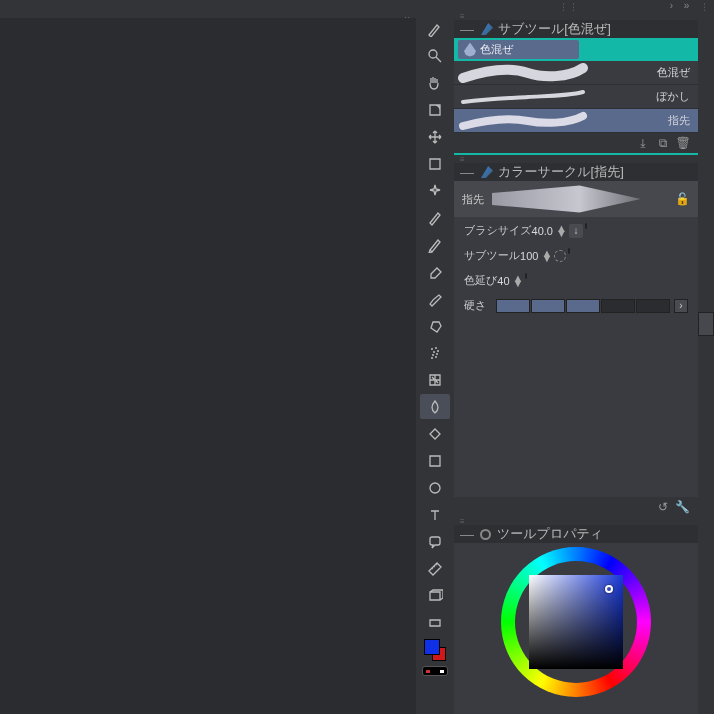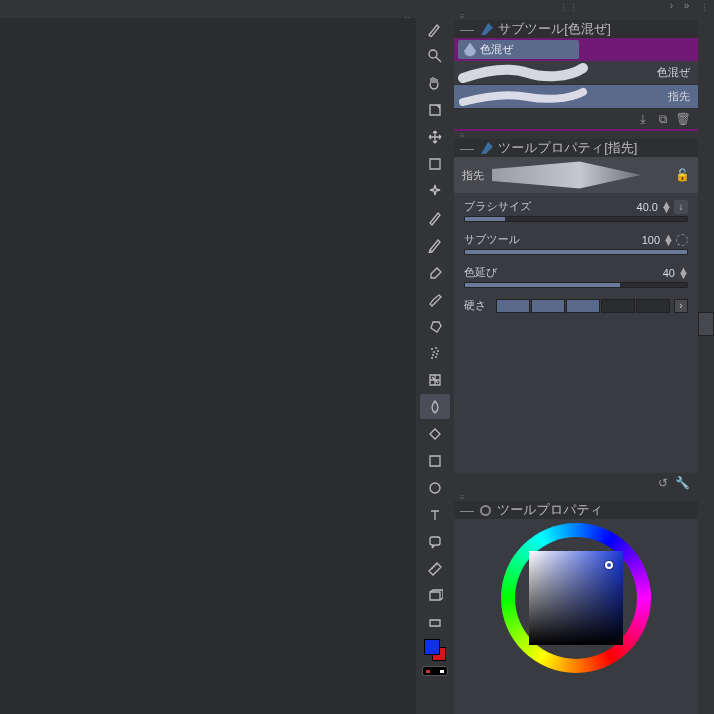--- a/index.html
+++ b/index.html
@@ -25,42 +25,42 @@
 
   .right-col { position:absolute; left:454px; top:12px; width:244px; height:702px; display:flex; flex-direction:column; }
 
   .panel-grip { height:8px; background:#333438; color:#666; font-size:8px; padding-left:6px; }
   .panel-header { height:18px; background:#2e2f33; display:flex; align-items:center; padding:0 6px; gap:5px; }
   .panel-header .dash { color:#888; font-size:14px; margin-right:2px; }
   .panel-header .brush-ico { width:12px; height:12px; background:linear-gradient(135deg,#3a7bd5,#3a6073); clip-path:polygon(0 100%,60% 0,100% 40%,40% 100%); }
   .panel-title { color:#bbb; font-size:13px; }
 
   
-  .subtool-panel { background:#701a75; padding-bottom:2px; }
+  .subtool-panel { background:#14b8a6; padding-bottom:2px; }
   .subtool-tab { display:flex; padding:2px 4px; }
   .subtool-tab-btn { display:flex; align-items:center; gap:4px; background:#5a6a8c; padding:2px 66px 2px 6px; border-radius:2px; color:#eaeaf2; }
   .drop-ico { width:12px; height:14px; background:#a0aed0; clip-path:polygon(50% 0,100% 60%,85% 90%,50% 100%,15% 90%,0 60%); }
   .subtool-list { background:#3a3b40; max-height:130px; overflow:hidden; }
   .subtool-item { height:24px; display:flex; align-items:center; justify-content:space-between; padding-right:8px; border-bottom:1px solid #2e2f33; position:relative; }
   .subtool-item.selected { background:#5a6a8c; }
   .stroke-preview { width:130px; height:22px; margin-left:4px; position:relative; }
   .stroke-preview .wave { position:absolute; top:50%; left:0; width:100%; height:100%; transform:translateY(-50%); }
   .subtool-label { color:#d4d4dc; font-size:11px; }
   .subtool-footer { height:20px; display:flex; justify-content:flex-end; align-items:center; gap:6px; padding-right:8px; background:#333438; }
   .footer-ico { width:14px; height:14px; color:#999; display:flex; align-items:center; justify-content:center; font-size:12px; }
 
   
   .toolprop-panel { background:#3a3b40; flex:0 0 auto; }
   .brushstroke-header { height:36px; background:#47484d; display:flex; align-items:center; justify-content:space-between; padding:0 8px; }
   .brushstroke-header .lbl { color:#ccc; }
   .brushstroke-preview { flex:1; height:30px; margin:0 8px; background:linear-gradient(90deg,#9a9aa5 0%, #c7c7d0 50%, rgba(200,200,210,0) 100%); clip-path:polygon(0 30%,50% 5%,85% 50%,50% 95%,0 70%); }
   .lock-ico { color:#999; font-size:12px; }
 
   .prop-body { padding:6px 10px 4px 10px; display:flex; flex-direction:column; gap:10px; min-height:280px; }
-  .prop-row { display:flex; flex-direction:column; gap:2px;text-align:right; }
+  .prop-row { display:flex; gap:2px;text-align:right; }
   .prop-head { display:flex; justify-content:space-between; align-items:center; }
   .prop-label { color:#c8c8d0; font-size:11px; }
   .prop-value { display:flex; align-items:center; gap:3px; color:#d8d8e0; font-size:11px; }
   .spinner { width:10px; display:flex; flex-direction:column; font-size:6px; line-height:5px; color:#aaa; }
   .dl-ico { width:14px; height:14px; background:#4a4b50; display:flex; align-items:center; justify-content:center; color:#ccc; border-radius:2px; font-size:10px;}
   .circ-ico { width:12px; height:12px; border:1px dashed #888; border-radius:50%; }
   .slider-track { height:6px; background:#2b2c30; border:1px solid #222; position:relative; border-radius:1px; }
   .slider-fill { height:100%; background:#6a7a9c; }
   
   .hardness-row { display:flex; align-items:center; gap:4px;justify-content:space-between; }
@@ -244,41 +244,49 @@
     </div>
     <div class="subtool-list" id="subtool-list">
         <div class="subtool-item">
           <div class="stroke-preview">
             <svg class="wave" viewBox="0 0 130 22" preserveAspectRatio="none">
               <path d="M5 16 C 35 6, 55 6, 70 11 C 85 16, 110 16, 125 6" stroke="#e8e8f0" stroke-width="10" fill="none" stroke-linecap="round" opacity="0.9"></path>
             </svg>
           </div>
           <span class="subtool-label">色混ぜ</span>
         </div>
+        <div class="subtool-item">
+          <div class="stroke-preview">
+            <svg class="wave" viewBox="0 0 130 22" preserveAspectRatio="none">
+              <path d="M5 16 C 35 12, 55 12, 70 11 C 85 10, 110 10, 125 6" stroke="#e8e8f0" stroke-width="4" fill="none" stroke-linecap="round" opacity="0.9"></path>
+            </svg>
+          </div>
+          <span class="subtool-label">ぼかし</span>
+        </div>
         <div class="subtool-item selected">
           <div class="stroke-preview">
             <svg class="wave" viewBox="0 0 130 22" preserveAspectRatio="none">
               <path d="M5 16 C 35 8, 55 8, 70 11 C 85 14, 110 14, 125 6" stroke="#e8e8f0" stroke-width="8" fill="none" stroke-linecap="round" opacity="0.9"></path>
             </svg>
           </div>
           <span class="subtool-label">指先</span>
         </div>
       </div>
     <div class="subtool-footer">
       <span class="footer-ico">⤓</span>
       <span class="footer-ico">⧉</span>
       <span class="footer-ico">🗑</span>
     </div>
   </div>
 
   <div class="panel-grip">≡</div>
   <div class="panel-header">
     <span class="dash">—</span>
     <span class="brush-ico"></span>
-    <span class="panel-title">ツールプロパティ[指先]</span>
+    <span class="panel-title">カラーサークル[指先]</span>
   </div>
   <div class="toolprop-panel">
     <div class="brushstroke-header">
       <span class="lbl">指先</span>
       <div class="brushstroke-preview"></div>
       <span class="lock-ico">🔓</span>
     </div>
     <div class="prop-body">
 
       <div class="prop-row">

